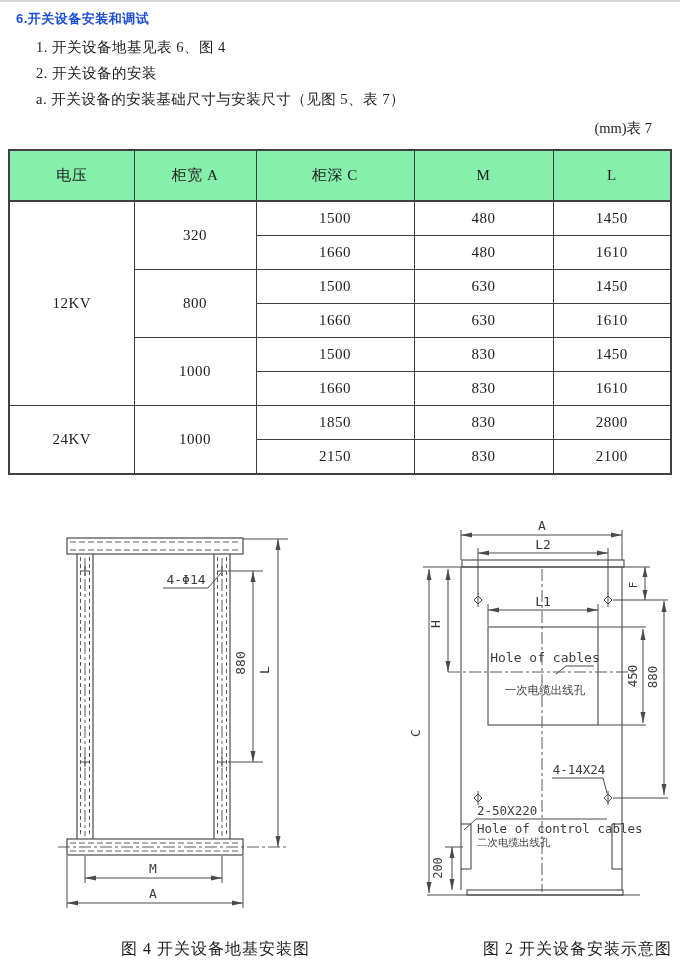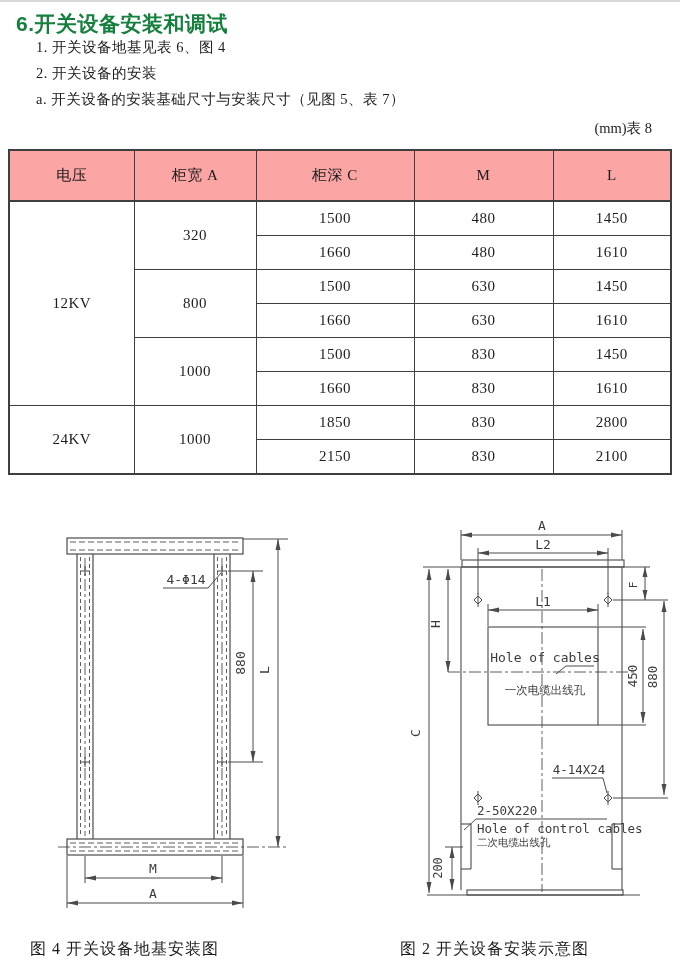--- a/index.html
+++ b/index.html
@@ -2,51 +2,51 @@
 <html><head>
 <meta charset="utf-8">
 <style>
   html,body{margin:0;padding:0;background:#ffffff;}
   #page{
     position:relative;width:680px;height:973px;background:#ffffff;
     border-top:2px solid #d9d9d9;overflow:hidden;
     font-family:"Liberation Serif","DejaVu Serif",serif;color:#1c1c1c;
   }
   .abs{position:absolute;}
-  #doc-title{left:16px;top:8px;font-size:21px;font-weight:bold;
-    color:#15803d;font-family:"Liberation Sans","DejaVu Sans",sans-serif;letter-spacing:.5px;}
+  #doc-title{left:16px;top:8px;font-size:13px;font-weight:bold;
+    color:#1d4ed8;font-family:"Liberation Sans","DejaVu Sans",sans-serif;letter-spacing:.5px;}
   .doc-line{left:36px;font-size:14.5px;letter-spacing:.5px;}
   #line-1{top:36px;} #line-2{top:62px;} #line-3{top:88px;}
   #unit-note{top:117px;right:28px;font-size:14.5px;}
   
   #spec-table{left:8px;top:147px;}
   table{border-collapse:collapse;table-layout:fixed;width:662px;
     border:2px solid #3f3f3f;font-size:15px;}
   td{border:1px solid #3f3f3f;text-align:center;vertical-align:middle;
     padding:0;height:33px;letter-spacing:.5px;}
-  tr.hdr td{background:#fca5a5;height:49px;border-bottom:2px solid #3f3f3f;}
+  tr.hdr td{background:#86efac;height:49px;border-bottom:2px solid #3f3f3f;}
   
   svg text{font-family:"DejaVu Sans Mono","Liberation Mono",monospace;fill:#3c3c3c;}
   svg .zh{font-family:"Liberation Sans","DejaVu Sans",sans-serif;}
   svg line,svg rect,svg polyline,svg path{stroke:#4a4a4a;fill:none;}
   svg polygon{fill:#4a4a4a;stroke:none;}
-  .cap{font-size:16px;text-align:left;letter-spacing:1px;}
+  .cap{font-size:16px;text-align:right;letter-spacing:1px;}
   #caption-fig4{left:30px;top:937px;width:280px;}
   #caption-fig5{left:400px;top:937px;width:272px;}
 </style>
 </head>
 <body>
 
 <div id="page">
 
   <div class="abs" id="doc-title">6.开关设备安装和调试</div>
   <div class="abs doc-line" id="line-1">1. 开关设备地基见表 6、图 4</div>
   <div class="abs doc-line" id="line-2">2. 开关设备的安装</div>
   <div class="abs doc-line" id="line-3">a. 开关设备的安装基础尺寸与安装尺寸（见图 5、表 7）</div>
-  <div class="abs" id="unit-note">(mm)表 8</div>
+  <div class="abs" id="unit-note">(mm)表 7</div>
 
   <div class="abs" id="spec-table">
     <table>
       <colgroup>
           <col style="width:125px">
           <col style="width:122px">
           <col style="width:158px">
           <col style="width:139px">
           <col style="width:118px">
         </colgroup>

